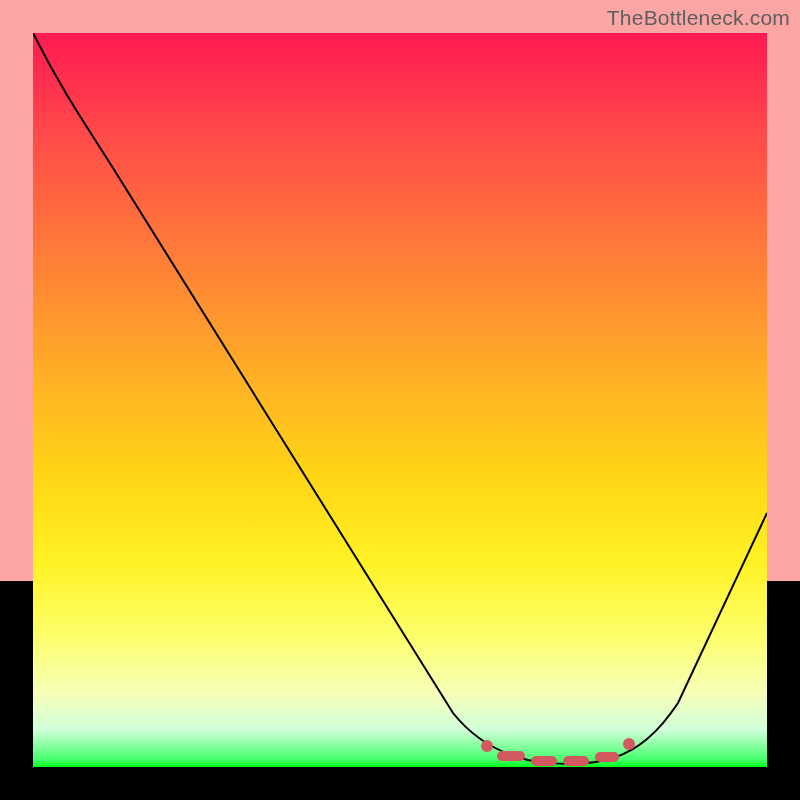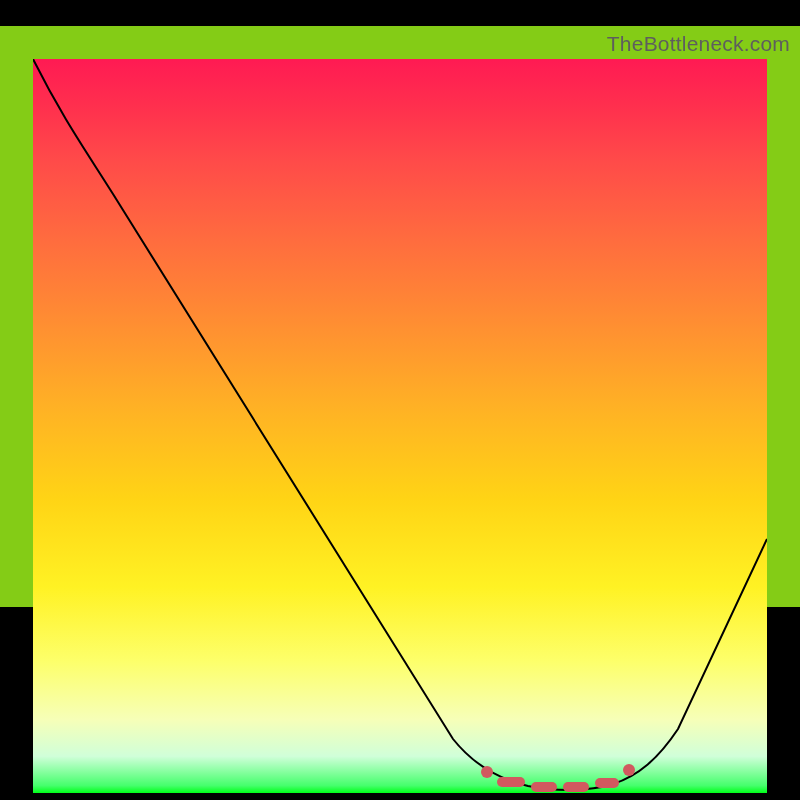--- a/index.html
+++ b/index.html
@@ -9,22 +9,21 @@
     height: 800px;
     background: #000;
     overflow: hidden;
   }
   .frame {
     position: absolute;
     left: 0;
     top: 0;
     width: 800px;
     height: 581px;
-    background: #84cc16;
-    margin-top: 26px;
+    background: #fca5a5;
   }
   .plot-area {
     position: absolute;
     left: 33px;
     top: 33px;
     width: 734px;
     height: 734px;
     overflow: hidden;
   }
   .gradient {

